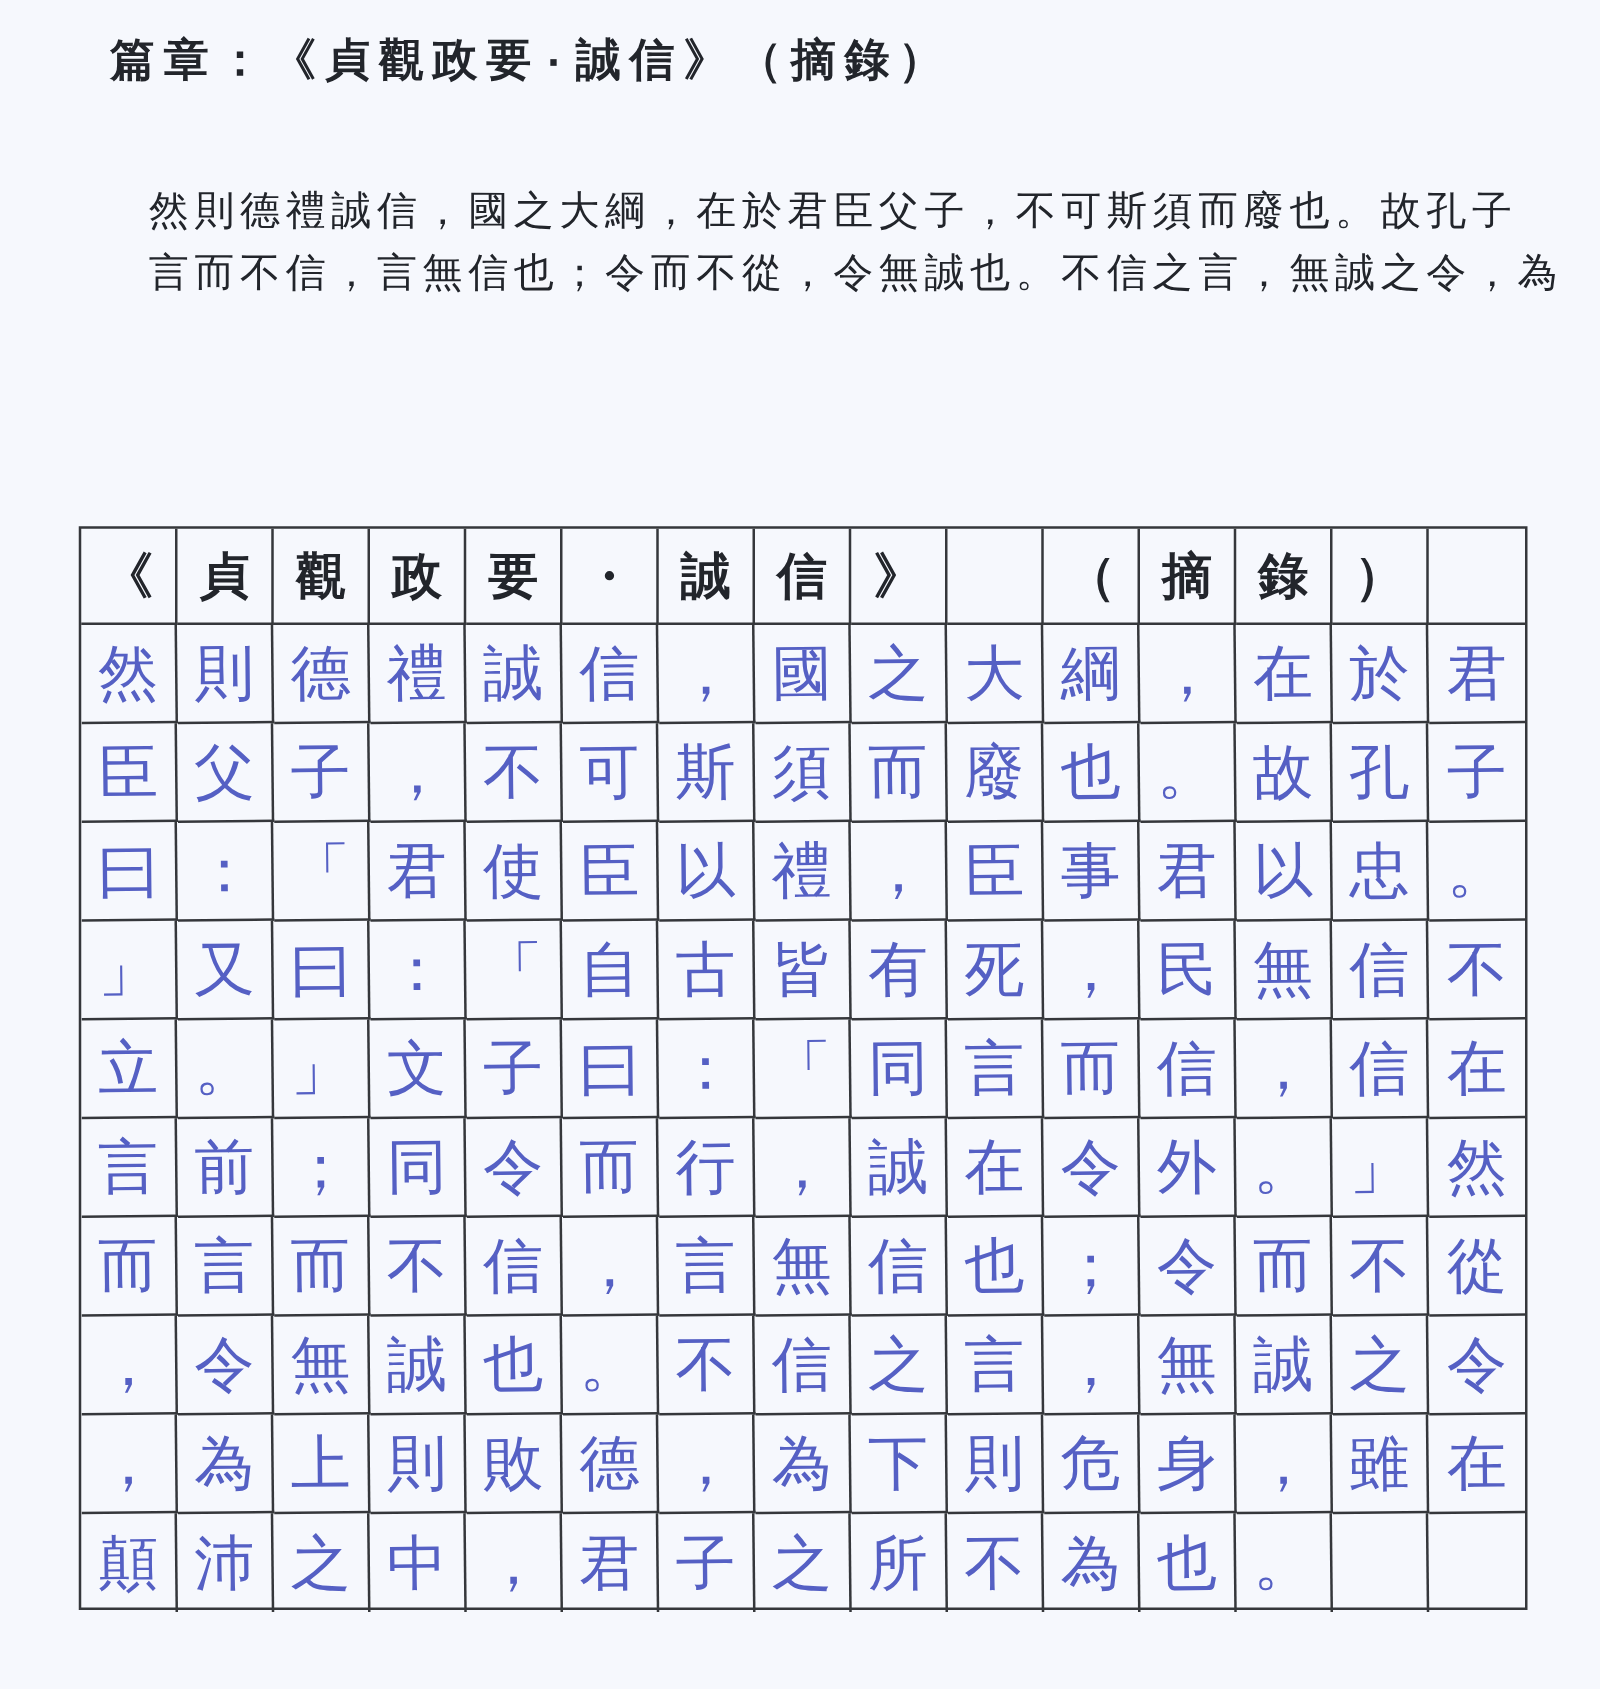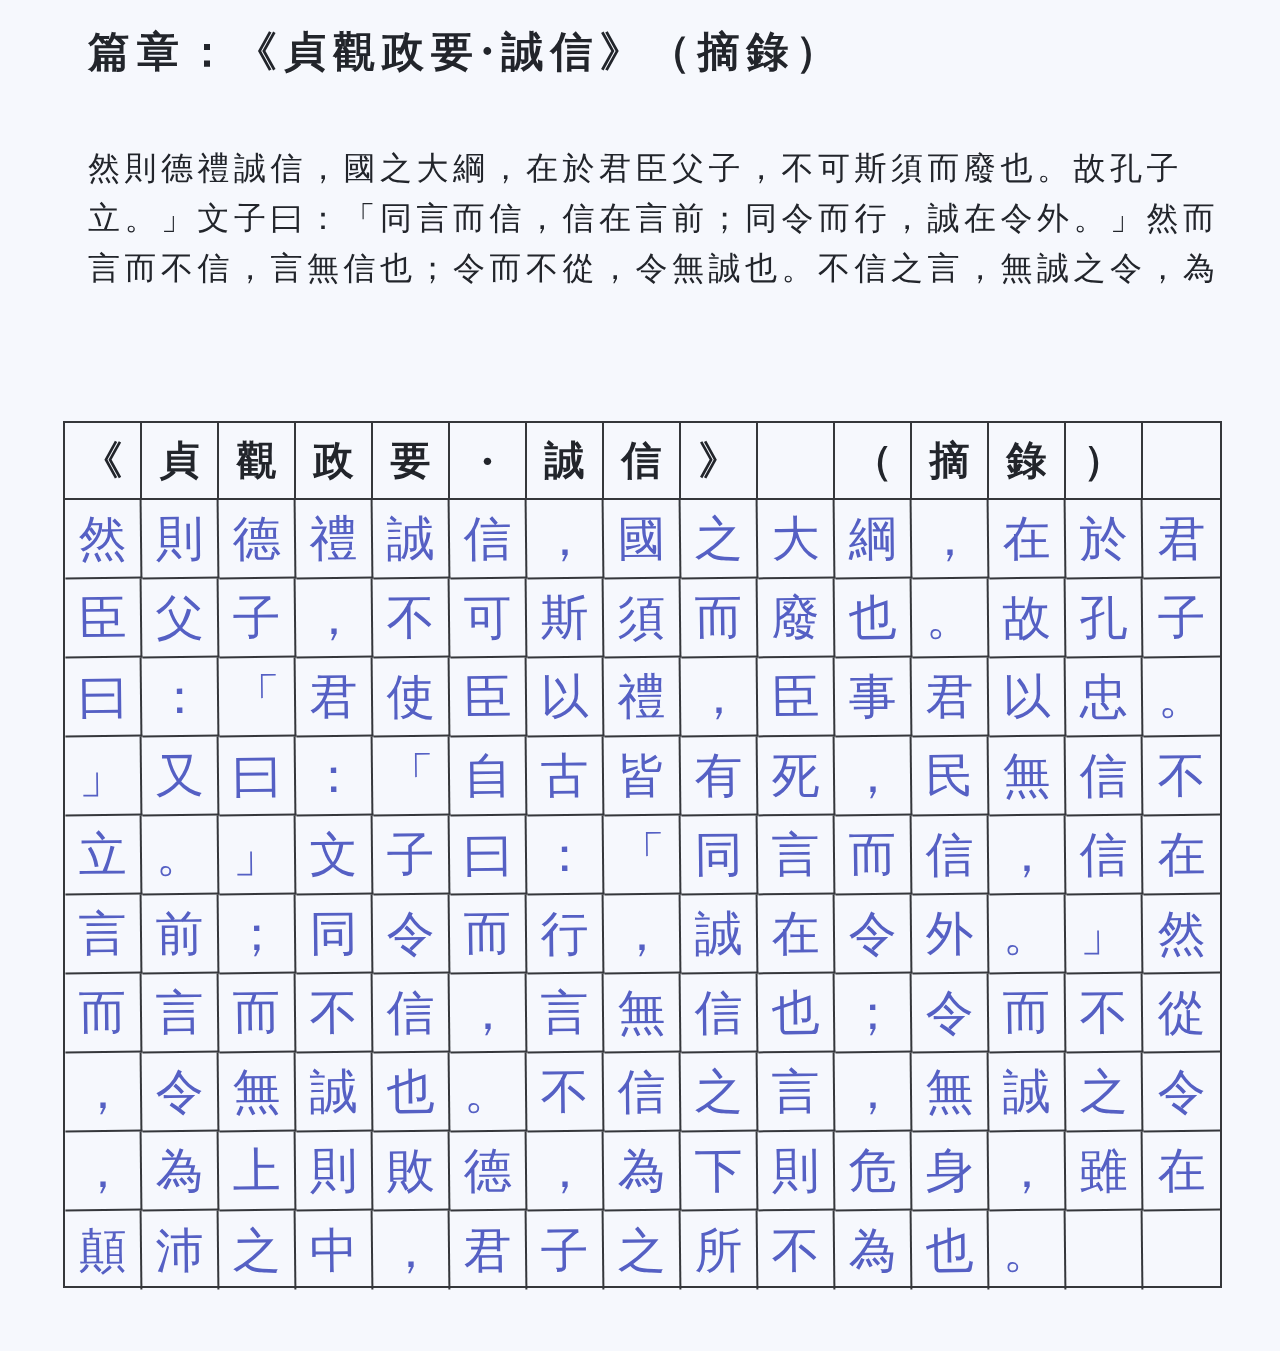--- a/index.html
+++ b/index.html
@@ -11,29 +11,29 @@
   html,body{margin:0;padding:0;}
   body{
     width:1280px;height:1351px;
     background:var(--paper);
     position:relative;
     font-family:"DejaVu Serif","Liberation Serif",serif;
     overflow:hidden;
   }
   .doc-title{
     position:absolute;left:88px;top:24px;
-    font-size:42px;font-weight:bold;color:var(--print);
-    letter-spacing:7px;white-space:nowrap;
+    font-size:36px;font-weight:bold;color:var(--print);
+    letter-spacing:7px;white-space:nowrap;font-family:Liberation Mono, monospace;
   }
   .paragraph{
     position:absolute;left:88px;top:143px;width:1150px;
     font-size:32px;color:var(--print);
     letter-spacing:4.5px;line-height:50px;
   }
-  .paragraph .pline{white-space:nowrap;}
+  .paragraph .pline{white-space:nowrap;margin-left:31px;}
   .copybook{
     position:absolute;left:63px;top:421px;
     width:1159px;height:867px;
     display:grid;
     grid-template-columns:repeat(15,1fr);
     grid-template-rows:77px repeat(10,79px);
     border:2px solid var(--line);
     box-sizing:border-box;
     background:var(--paper);
   }
@@ -56,21 +56,20 @@
     transform:rotate(-0.6deg);
   }
 </style>
 </head>
 <body>
 
 <div class="doc-title">篇章：《貞觀政要·誠信》（摘錄）</div>
 
 <div class="paragraph">
   <div class="pline">然則德禮誠信，國之大綱，在於君臣父子，不可斯須而廢也。故孔子</div>
-  <div class="pline">立。」文子曰：「同言而信，信在言前；同令而行，誠在令外。」然而</div>
   <div class="pline">言而不信，言無信也；令而不從，令無誠也。不信之言，無誠之令，為</div>
 </div>
 
 <div class="copybook">
     <div class="cell header-cell">《</div>
     <div class="cell header-cell">貞</div>
     <div class="cell header-cell">觀</div>
     <div class="cell header-cell">政</div>
     <div class="cell header-cell">要</div>
     <div class="cell header-cell">·</div>

